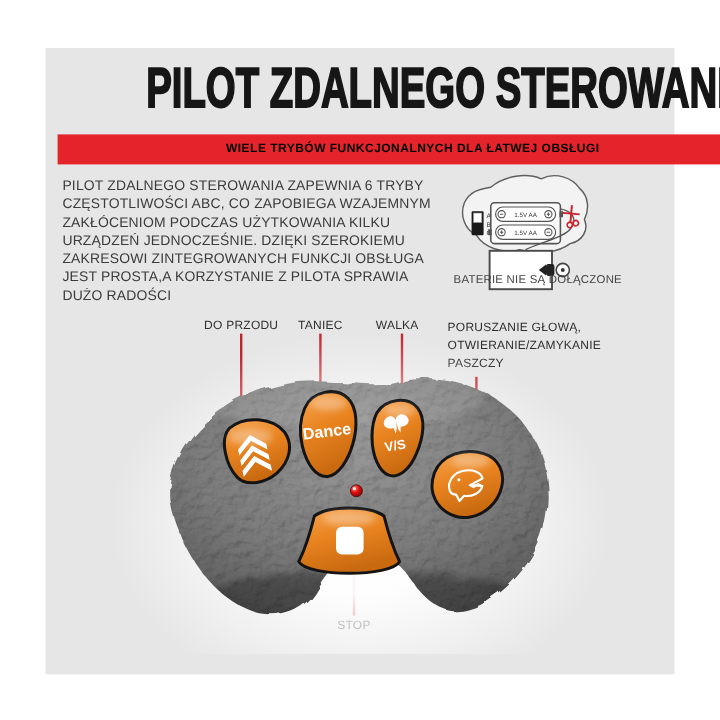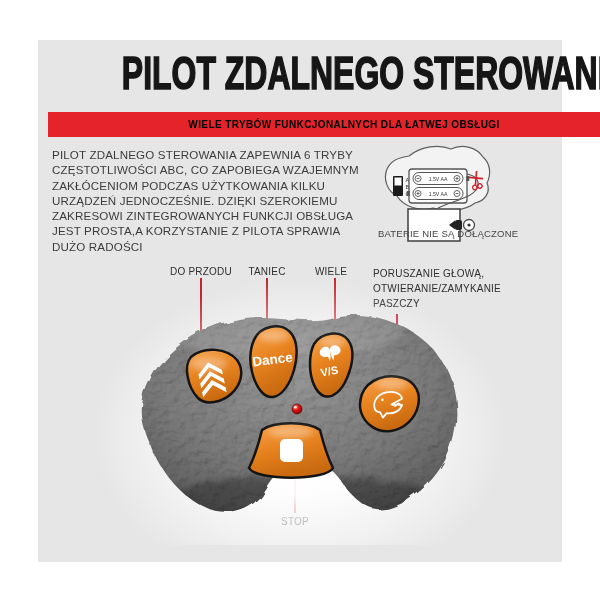--- a/index.html
+++ b/index.html
@@ -125,21 +125,21 @@
     <rect x="78" y="78" width="7" height="10" rx="2" fill="#222"></rect>
     <circle cx="92" cy="83" r="5.5" fill="#ffffff" stroke="#444" stroke-width="1.3"></circle>
     <circle cx="92" cy="83" r="1.6" fill="#333"></circle>
   </g>
 </svg>
 
 <div class="bat-caption">BATERIE NIE SĄ DOŁĄCZONE</div>
 
 <div class="btn-label lbl-forward">DO PRZODU</div>
 <div class="btn-label lbl-dance">TANIEC</div>
-<div class="btn-label lbl-fight">WIELE</div>
+<div class="btn-label lbl-fight">WALKA</div>
 <div class="btn-label lbl-head">PORUSZANIE GŁOWĄ,
 OTWIERANIE/ZAMYKANIE
 PASZCZY</div>
 <div class="btn-label lbl-stop">STOP</div>
 
 <div class="pointer pt-forward"></div>
 <div class="pointer pt-dance"></div>
 <div class="pointer pt-fight"></div>
 <div class="pointer pt-head"></div>
 <div class="pointer pt-stop"></div>

